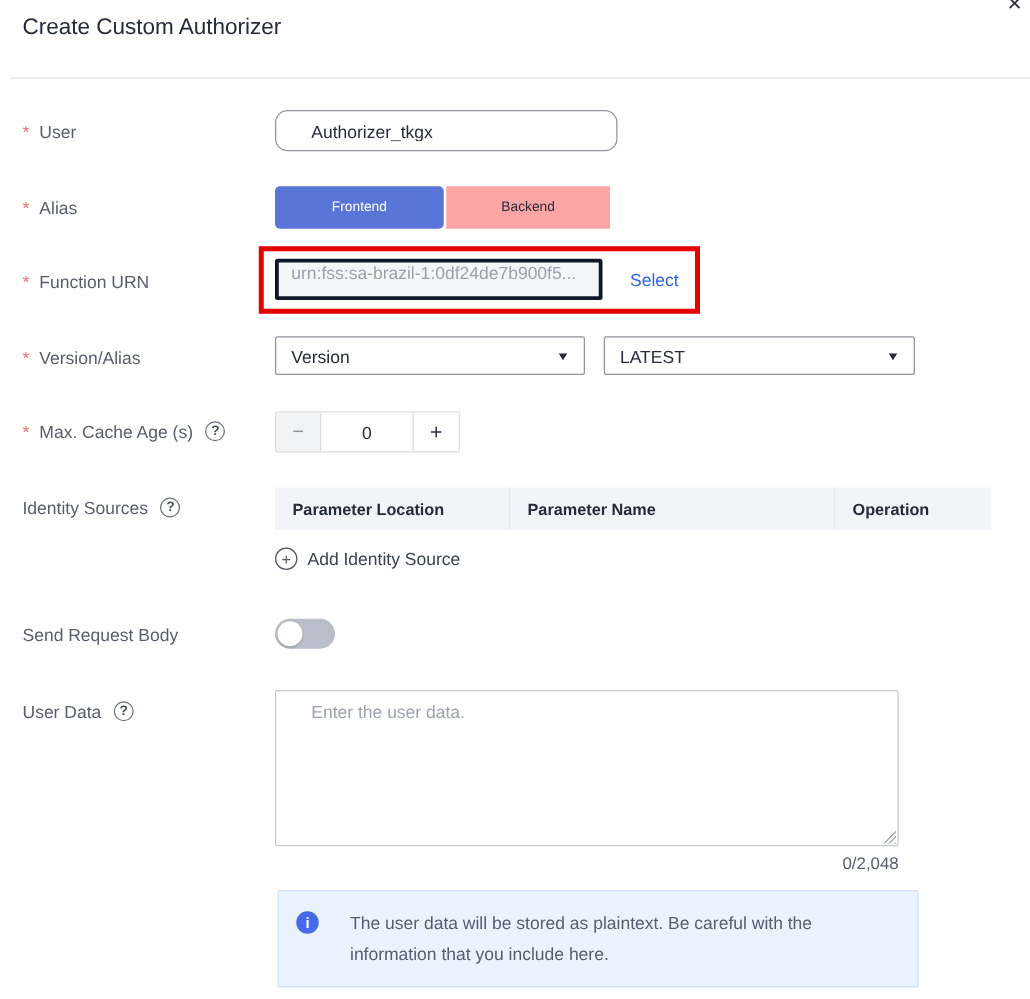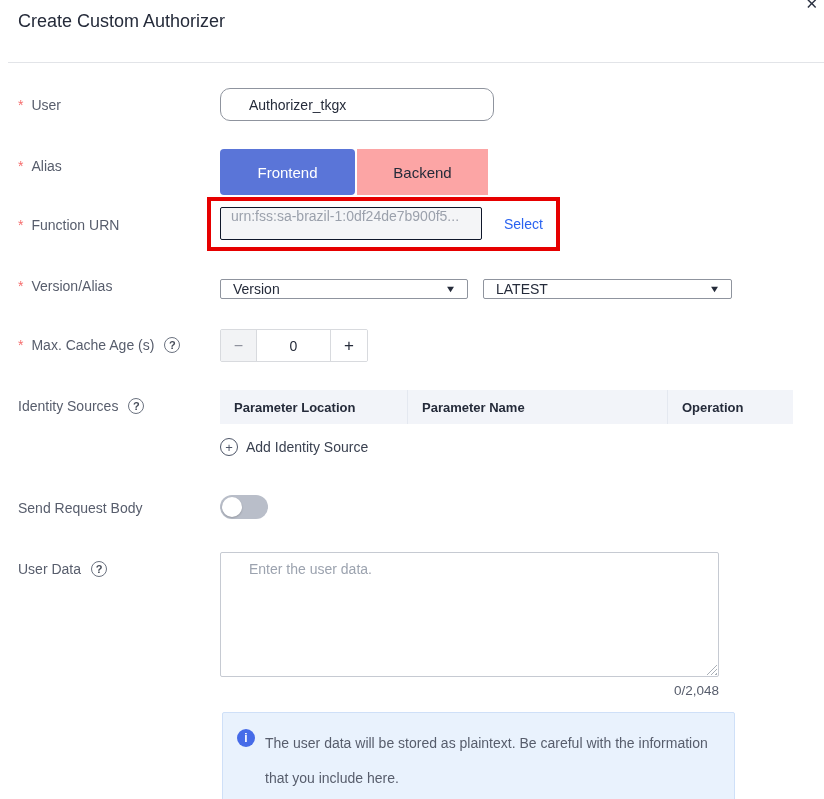--- a/index.html
+++ b/index.html
@@ -25,41 +25,41 @@
     width:16px; height:16px; border:1px solid #6b7280; border-radius:50%;
     font-size:11px; color:#464c59; font-weight:bold; cursor:pointer; margin-left:4px;
   }
 
   .text-input {
     position:absolute; left:220px; top:88px; width:274px; height:33px;
     border:1px solid #8f949e; border-radius:10px; padding:0 28px; font-size:14px; color:#252b3a;
     font-family:"Liberation Sans", sans-serif; outline:none; background:#fff;
   }
 
-  .type-btn { position:absolute; top:149px; height:46px; font-size:15px; cursor:pointer; border:none;
+  .type-btn { position:absolute; top:149px; height:34px; font-size:11px; cursor:pointer; border:none;
     font-family:"Liberation Sans", sans-serif; }
   .type-btn.active { left:220px; width:135px; background:#5a75d8; color:#fff; border-radius:4px; }
   .type-btn.inactive { left:357px; width:131px; background:#fca5a5; color:#252b3a; border-radius:0; }
 
   .annotation-box {
     position:absolute; left:207px; top:197px; width:353px; height:54px;
     border:4px solid #e60000; pointer-events:none; z-index:5;
   }
   .urn-input {
     position:absolute; left:220px; top:207px; width:262px; height:33px;
-    background:#f4f5f7; border:1px solid #0f172a; border-radius:2px;
+    background:#f4f5f7; border:3px solid #0f172a; border-radius:2px;
     padding:0 10px; font-size:14px; color:#9ba1ac; font-family:"Liberation Sans", sans-serif;
     white-space:nowrap; overflow:hidden;
   }
   .select-link {
     position:absolute; left:504px; top:216px; font-size:14px; color:#2a63f0; cursor:pointer;
   }
 
   .dropdown {
-    position:absolute; top:279px; height:20px; border:1px solid #8f949e; border-radius:2px;
+    position:absolute; top:269px; height:31px; border:1px solid #8f949e; border-radius:2px;
     background:#fff; display:flex; align-items:center; padding:0 12px; font-size:14px; color:#252b3a;
     cursor:pointer;
   }
   .dropdown .caret {
     position:absolute; right:12px; font-size:9px; color:#252b3a; transform:scaleX(1.3);
   }
   .dropdown.dd1 { left:220px; width:248px; }
   .dropdown.dd2 { left:483px; width:249px; }
 
   .stepper {
@@ -129,21 +129,21 @@
     position:absolute; left:222px; top:712px; width:513px;
     background:#e9f2fd; border:1px solid #cfe0f8; border-radius:2px;
     display:flex; padding:13px 16px 13px 14px;
   }
   .info-icon {
     flex:0 0 auto; width:18px; height:18px; background:#466be8; border-radius:50%;
     color:#fff; font-size:12px; font-weight:bold; display:flex; align-items:center; justify-content:center;
     margin-top:3px; font-style:normal;
   }
   .notice-text {
-    margin-left:10px; font-size:14px; color:#575d6c; line-height:35px; width:446px;
+    margin-left:25px; font-size:14px; color:#575d6c; line-height:25px; width:446px;
   }
 
   .lbl-name   { top:97px; }
   .lbl-type   { top:158px; }
   .lbl-urn    { top:217px; }
   .lbl-ver    { top:278px; }
   .lbl-cache  { top:337px; }
   .lbl-ids    { top:398px; }
   .lbl-srb    { top:500px; }
   .lbl-ud     { top:561px; }

